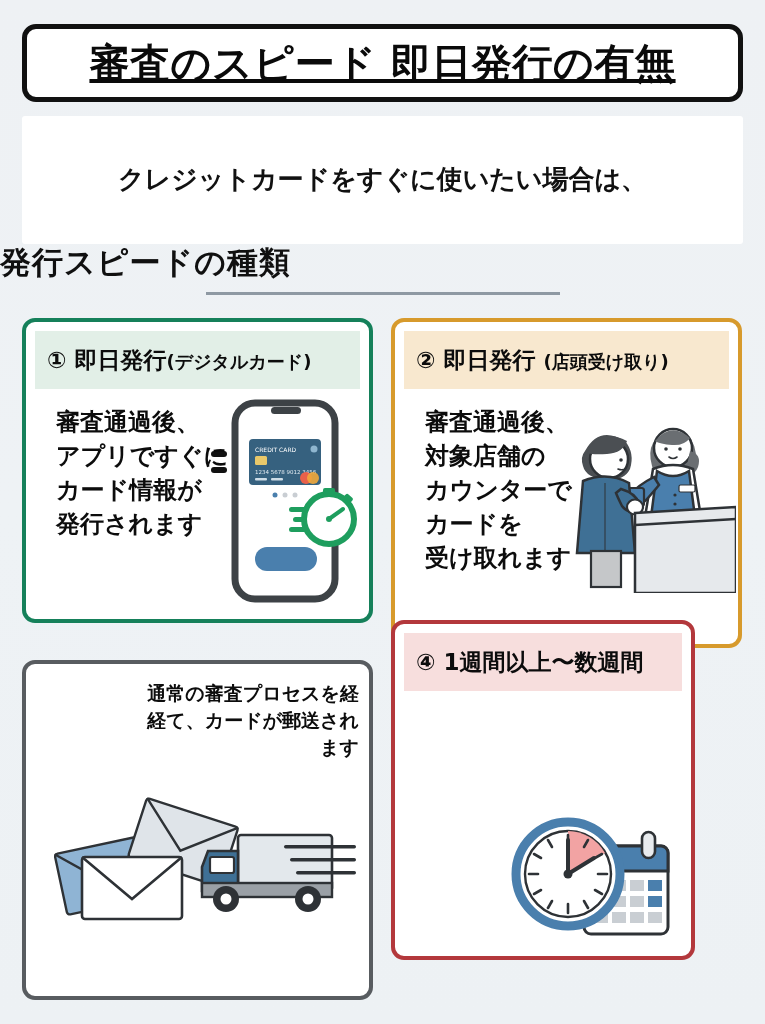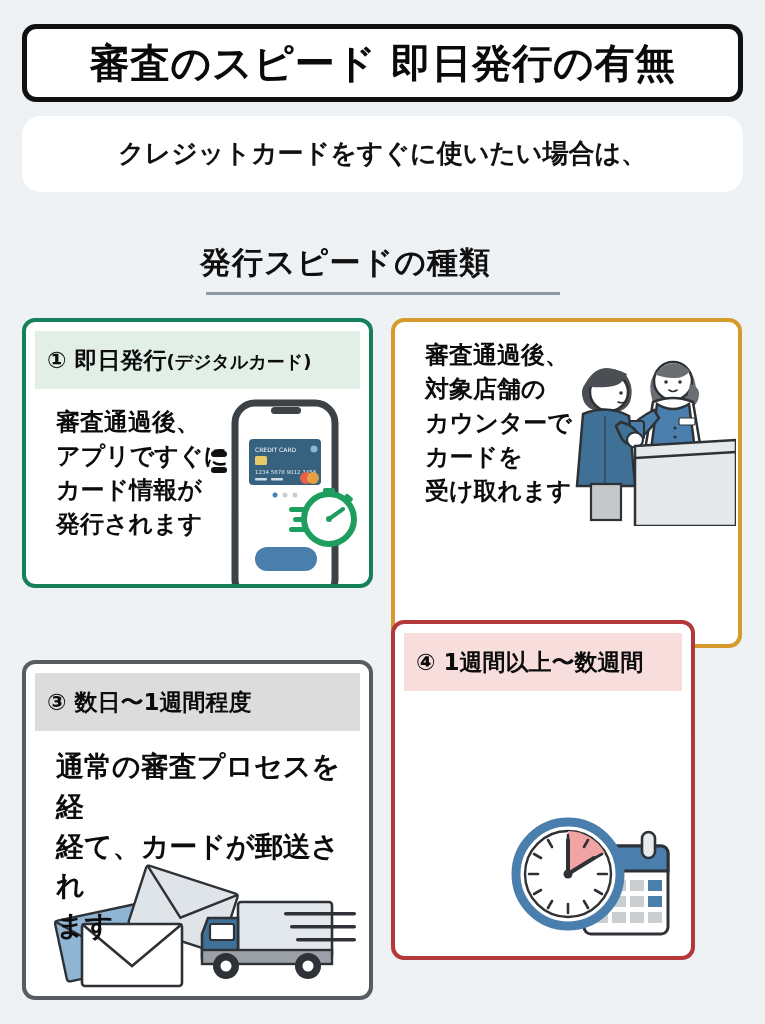--- a/index.html
+++ b/index.html
@@ -32,52 +32,53 @@
     display: flex;
     align-items: center;
     justify-content: center;
   }
   .title-text {
     font-size: 40px;
     font-weight: 700;
     color: #0a0a0a;
     letter-spacing: 0.5px;
     white-space: nowrap;
+    text-decoration: underline;
   }
 
   
   .subtitle-box {
     position: absolute;
     left: 22px;
     top: 116px;
     width: 721px;
-    height: 76px;
+    height: 128px;
     background: #ffffff;
-    border-radius: 19px;
+    border-radius: 3px;
     display: flex;
     flex-direction: row;
     align-items: center;
     justify-content: center;
     gap: 4px;
   }
   .subtitle-line {
     font-size: 26px;
     font-weight: 700;
     color: #111111;
     line-height: 1.35;
     white-space: nowrap;
   }
 
   
   .section-heading {
     position: absolute;
     left: 0;
     top: 242px;
     width: 691px;
-    text-align: center;
+    text-align: left;
   }
   .section-heading-text {
     font-size: 31px;
     font-weight: 700;
     color: #101010;
     letter-spacing: 1px;
   }
   .section-underline {
     position: absolute;
     left: 206px;
@@ -87,21 +88,21 @@
     background: #8e99a3;
   }
 
   
   .card {
     position: absolute;
     background: #ffffff;
     border-radius: 13px;
     overflow: hidden;
   }
-  .card-1 { left: 22px;  top: 318px; width: 351px; height: 270px; border: 4px solid #15805a; }
+  .card-1 { left: 22px;  top: 318px; width: 351px; height: 305px; border: 4px solid #15805a; }
   .card-2 { left: 391px; top: 318px; width: 351px; height: 330px; border: 4px solid #d79a2c; }
   .card-3 { left: 22px;  top: 660px; width: 351px; height: 340px; border: 4px solid #585c60; }
   .card-4 { left: 391px; top: 620px; width: 304px; height: 340px; border: 4px solid #b3383c; }
 
   .card-header {
     height: 58px;
     margin: 9px 9px 0 9px;
     display: flex;
     align-items: center;
     padding-left: 12px;
@@ -129,21 +130,21 @@
   }
   .card-body-text {
     font-size: 24px;
     font-weight: 700;
     color: #0c0c0c;
     line-height: 1.42;
     white-space: pre-line;
     position: relative;
     z-index: 2;
   }
-  .card-3 .card-body-text, .card-4 .card-body-text { font-size: 28px; }
+  .card-3 .card-body-text, .card-4 .card-body-text { font-size: 19px; text-align: right; }
 
   
   .illo { position: absolute; z-index: 1; }
 
   
   .illo-phone { right: 8px; top: 6px; }
 
   
   .illo-counter { right: 2px; top: 14px; }
 
@@ -219,20 +220,26 @@
           <line x1="118" y1="124" x2="132" y2="114" stroke="#1e9e5e" stroke-width="4" stroke-linecap="round"></line>
           <circle cx="118" cy="124" r="3" fill="#1e9e5e"></circle>
 
           <rect x="44" y="152" width="62" height="24" rx="12" fill="#4a7fad"></rect>
         </svg>
       </div>
     </div>
   </div>
 
   <div class="card card-2">
+    <div class="card-header">
+      <div class="card-header-text">
+        <span>②</span>
+        <span>即日発行</span> <span class="sub">(店頭受け取り)</span>
+      </div>
+    </div>
     <div class="card-body">
       <div class="card-body-text">審査通過後、
 対象店舗の
 カウンターで
 カードを
 受け取れます</div>
 
       <div class="illo illo-counter">
         <svg width="175" height="190" viewBox="0 0 175 190">
 
@@ -271,26 +278,20 @@
           <rect x="30" y="148" width="30" height="36" fill="#c5c7c9" stroke="#2e3236" stroke-width="2.2"></rect>
 
           <path d="M74 110 L175 104 L175 190 L74 190 Z" fill="#e6e9ec" stroke="#2e3236" stroke-width="2.5"></path>
           <path d="M74 122 L175 116" stroke="#2e3236" stroke-width="2.5"></path>
         </svg>
       </div>
     </div>
   </div>
 
   <div class="card card-3">
-    <div class="card-header">
-      <div class="card-header-text">
-        <span>③</span>
-        <span>数日〜1週間程度</span>
-      </div>
-    </div>
     <div class="card-body">
       <div class="card-body-text">通常の審査プロセスを経
 経て、カードが郵送され
 ます</div>
 
       <div class="illo illo-mail">
         <svg width="320" height="130" viewBox="0 0 320 130">
 
           <g transform="rotate(-12 70 70)">
             <rect x="18" y="48" width="92" height="62" rx="3" fill="#8fb4d4" stroke="#2e3236" stroke-width="2.4"></rect>

